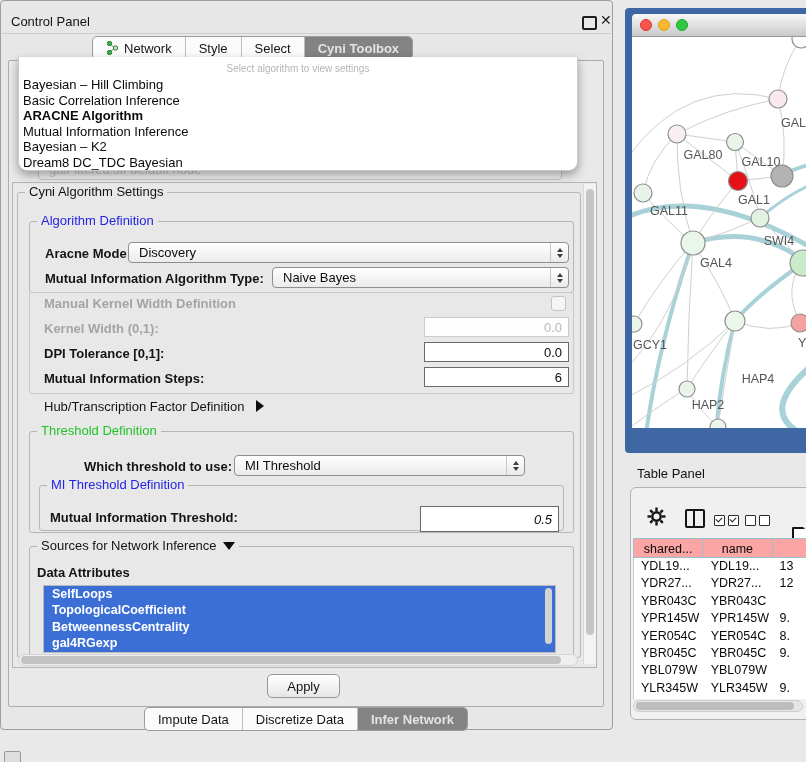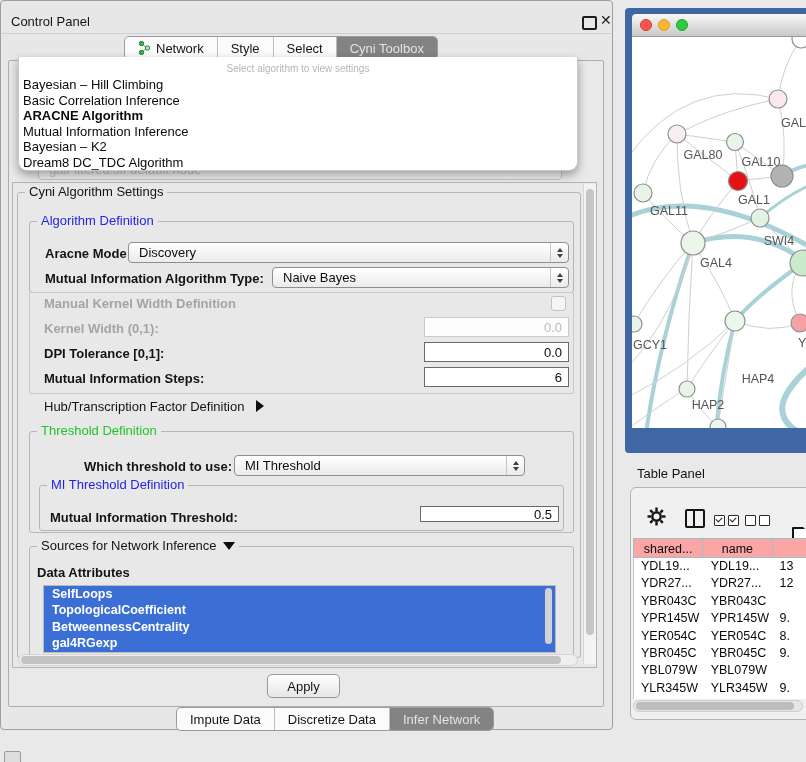--- a/index.html
+++ b/index.html
@@ -13,24 +13,24 @@
   
   #control-window{left:0;top:6;width:611px;height:728px;background:#e7e7e7;
     border:1px solid #9e9e9e;border-radius:4px;}
   .cp-title{left:10px;top:13px;font-size:13px;color:#141414;}
   .win-float{left:581px;top:15px;width:11px;height:10px;border:2px solid #1c1c1c;border-radius:2px;}
   .win-close{left:599px;top:11px;font-size:14px;font-weight:bold;color:#1c1c1c;}
   .titlebar-line{left:1px;top:32px;width:609px;height:1px;background:#cfcfcf;}
 
   
   .seg{display:flex;border:1px solid #9c9c9c;border-radius:5px;background:#fbfbfb;
-       overflow:hidden;font-size:13px;height:22px;align-items:stretch;color:#141414;margin-left:32px;}
+       overflow:hidden;font-size:13px;height:22px;align-items:stretch;color:#141414;}
   .seg .it{padding:0 13px;display:flex;align-items:center;gap:5px;border-right:1px solid #bdbdbd;white-space:nowrap;cursor:default;}
   .seg .it:last-child{border-right:none;}
-  .seg .it.sel{background:#838383;color:#e3e3e3;border-right-color:#7a7a7a;}
+  .seg .it.sel{background:#838383;color:#e3e3e3;border-right-color:#7a7a7a;font-weight:bold;}
 
   #cp-tabs{left:92px;top:36px;}
   #bottom-tabs{left:144px;top:707px;}
 
   #tab-frame{left:8px;top:60px;width:594px;height:645px;border:1px solid #adadad;border-radius:2px;background:#e9e9e9;}
 
   
   #bg-combo{left:38px;top:158px;width:524px;height:22px;z-index:5;
      background:linear-gradient(#ffffff,#ededed);border:1px solid #c3c3c3;border-radius:4px;
      font-size:13px;color:#c2c2c2;display:flex;align-items:center;padding-left:10px;box-sizing:border-box;}
@@ -156,21 +156,21 @@
 </div>
 
 <div class="abs" id="algo-popup">
   <div class="ph">Select algorithm to view settings</div>
   <div id="algo-items">
       <div class="item">Bayesian – Hill Climbing</div>
       <div class="item">Basic Correlation Inference</div>
       <div class="item sel">ARACNE Algorithm</div>
       <div class="item">Mutual Information Inference</div>
       <div class="item">Bayesian – K2</div>
-      <div class="item">Dream8 DC_TDC Algorithm</div>
+      <div class="item">Dream8 DC_TDC Bayesian</div>
     </div>
 </div>
 
 <div class="abs" id="settings-viewport"></div>
 <div class="abs" id="v-scroll">
     <div class="thumb"></div>
   </div>
 
 <div class="grp" style="left:17px;top:192px;width:562px;height:464px;">
   <span class="lg">Cyni Algorithm Settings</span>
@@ -222,21 +222,21 @@
   <span>MI Threshold</span>
   <span class="sp">
       <span class="tri-u"></span>
       <span class="tri-d"></span>
     </span>
 </div>
 <div class="grp" style="left:39px;top:485px;width:523px;height:44px;">
   <span class="lg blue">MI Threshold Definition</span>
 </div>
 <div class="lb" style="left:50px;top:510px;">Mutual Information Threshold:</div>
-<div class="fld" style="left:420px;top:506px;width:139px;height:16px;">0.5</div>
+<div class="fld" style="left:420px;top:506px;width:139px;height:26px;font-style:italic;">0.5</div>
 
 <div class="grp" style="left:29px;top:546px;width:543px;height:110px;">
   <span class="lg">
     <span>Sources for Network Inference</span>
     <span class="tri-down"></span>
   </span>
 </div>
 <div class="lb" style="left:37px;top:565px;">Data Attributes</div>
 <div class="abs" id="attr-list">
 

